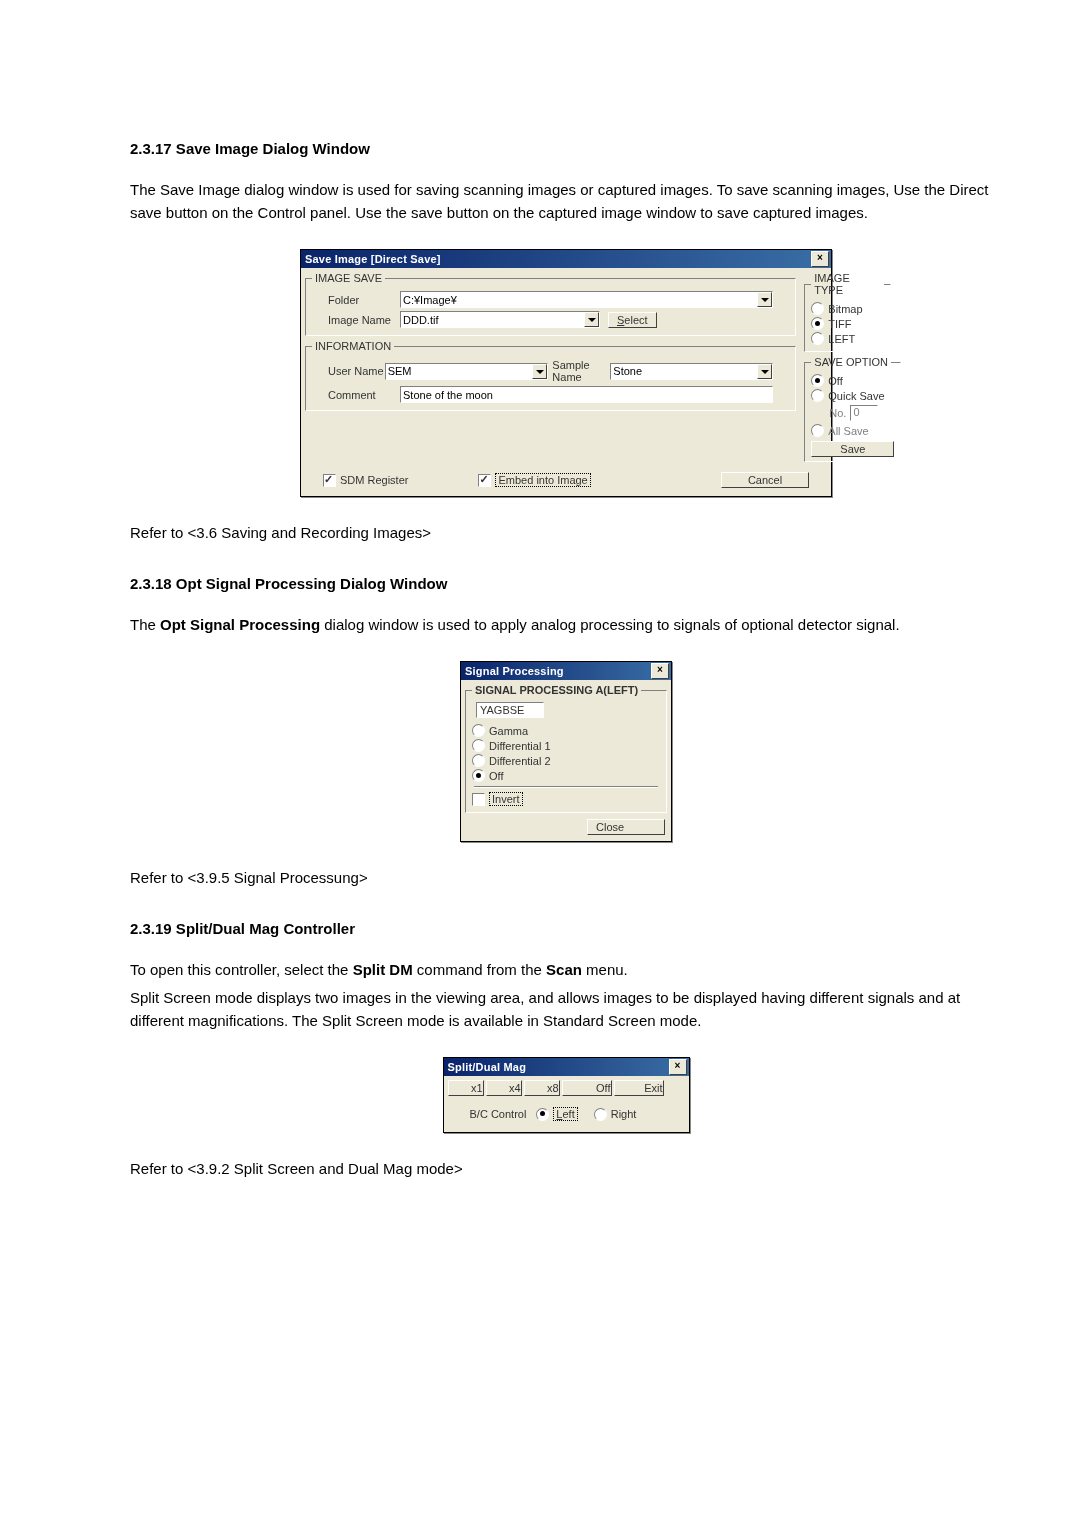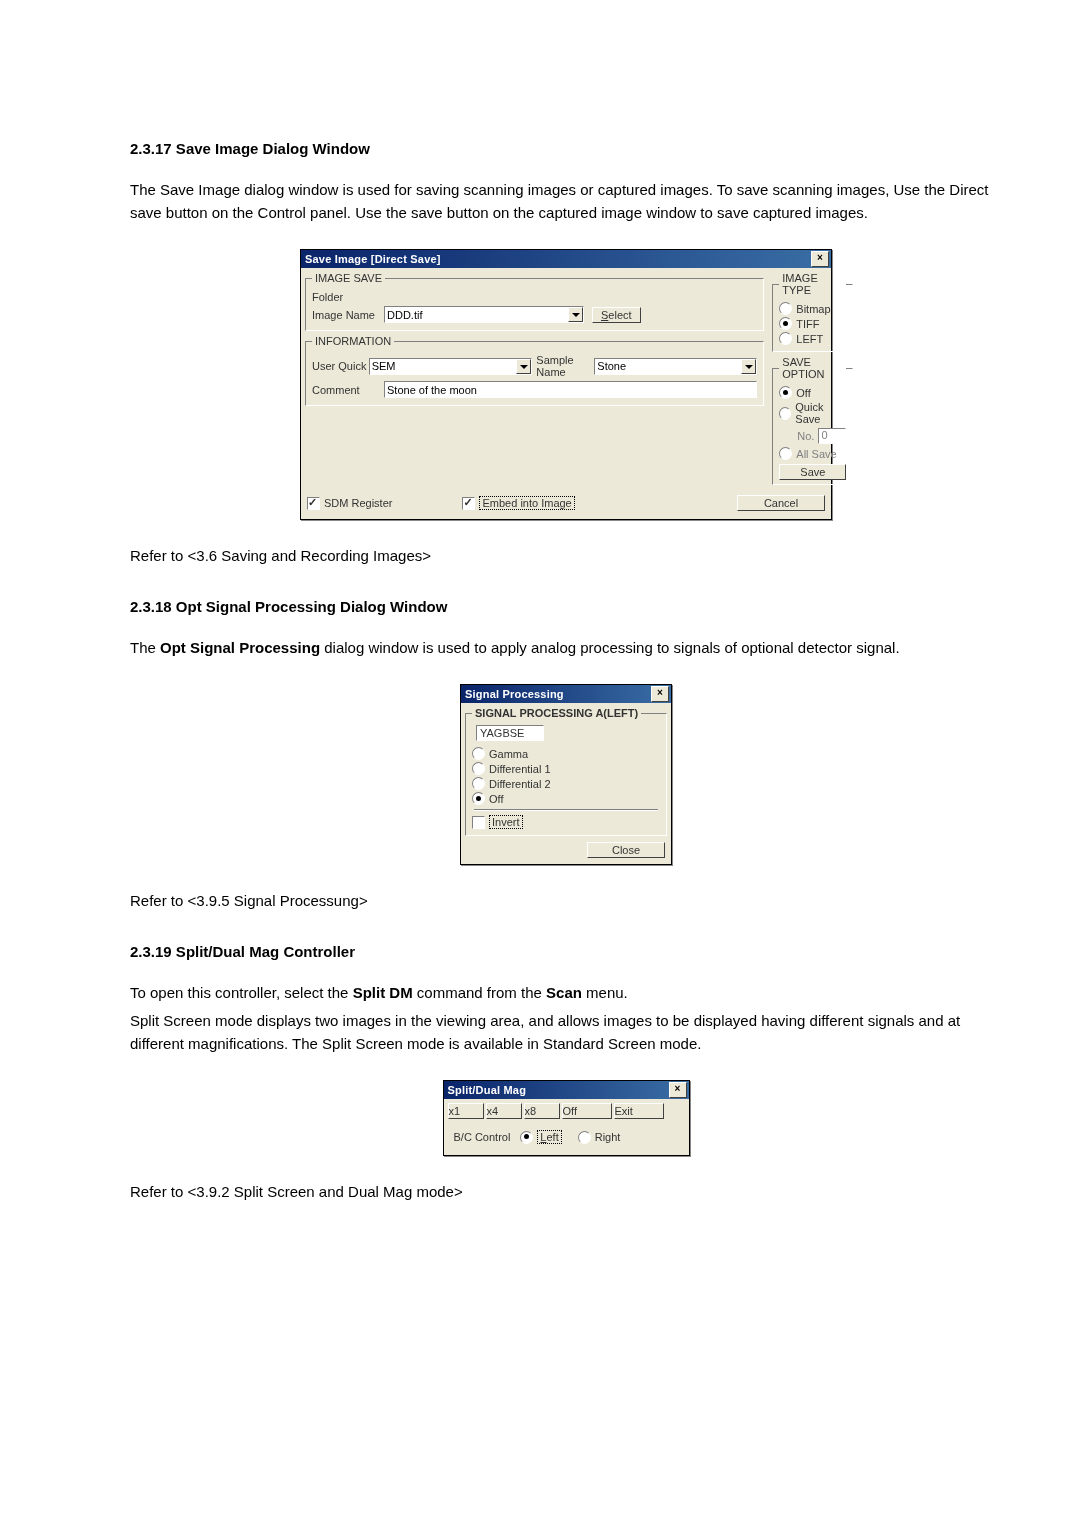--- a/index.html
+++ b/index.html
@@ -6,27 +6,27 @@
 .page{padding:140px 78px 60px 130px}
 .section-heading{font-weight:bold;font-size:15px;margin:0 0 22px 0}
 p{margin:0 0 6px 0;line-height:1.5}
 .para-block{margin-bottom:25px}
 .dialog{margin:10px auto 25px auto;background:#ece9d8;border:1px solid #000;font-family:Tahoma,Arial,sans-serif;font-size:11px;color:#333;box-shadow:1px 1px 0 #888}
 .titlebar{display:flex;align-items:center;background:linear-gradient(to right,#0a246a,#3a6ea5);color:#fff;height:18px;padding:0 2px 0 4px;font-size:11px}
 .titlebar .t-title{flex:1;font-weight:bold;letter-spacing:0.2px}
 .closebtn{width:16px;height:14px;background:#ece9d8;border:1px solid #fff;border-right-color:#404040;border-bottom-color:#404040;color:#000;text-align:center;line-height:12px;font-weight:bold;font-size:10px}
 fieldset{border:1px solid #fff;border-top-color:#808080;border-left-color:#808080;margin:4px;padding:4px 6px}
 legend{font-size:11px;padding:0 3px;color:#333}
-.row{display:flex;align-items:center;margin:3px 0}
+.row{display:flex;align-items:center;margin:3px 16px}
 .lbl{width:72px;color:#333}
 .combo{display:flex;align-items:center;background:#fff;border:1px solid #808080;border-right-color:#fff;border-bottom-color:#fff;height:17px;flex:1;box-sizing:border-box}
 .combo input{border:none;flex:1;font-size:11px;padding:0 2px;height:15px;outline:none;background:transparent}
 .combo .arrow{width:15px;height:15px;background:#ece9d8;border:1px solid #fff;border-right-color:#404040;border-bottom-color:#404040;box-sizing:border-box;position:relative}
 .combo .arrow:after{content:"";position:absolute;left:3px;top:5px;border-left:4px solid transparent;border-right:4px solid transparent;border-top:4px solid #000}
-.btn{background:#ece9d8;border:1px solid #fff;border-right-color:#404040;border-bottom-color:#404040;padding:1px 8px;font-size:11px;text-align:left;cursor:default}
+.btn{background:#ece9d8;border:1px solid #fff;border-right-color:#404040;border-bottom-color:#404040;padding:1px 8px;font-size:11px;text-align:right;cursor:default}
 .dotted{border:1px dotted #000;padding:0 2px}
 .radio,.check{display:flex;align-items:center;margin:2px 0;font-size:11px}
 .radio .r{width:11px;height:11px;border:1px solid #808080;border-right-color:#fff;border-bottom-color:#fff;border-radius:50%;margin-right:4px;background:#fff;position:relative}
 .radio .r.on:after{content:"";position:absolute;left:2.5px;top:2.5px;width:5px;height:5px;background:#000;border-radius:50%}
 .check .c{width:11px;height:11px;border:1px solid #808080;border-right-color:#fff;border-bottom-color:#fff;background:#fff;margin-right:4px;position:relative}
 .check .c.on:after{content:"✓";position:absolute;left:0;top:-2px;font-size:11px;font-weight:bold}
 .disabled{color:#808080}
 .small-input{background:#fff;border:1px solid #808080;border-right-color:#fff;border-bottom-color:#fff;width:22px;height:14px;font-size:11px;padding:0 2px}
 .ref{margin:25px 0 30px 0}
 .pgnum{text-align:center;font-size:12px;margin-top:80px}
@@ -58,35 +58,39 @@
     <div class="titlebar">
       <span class="t-title">Save Image [Direct Save]</span>
       <span class="closebtn">×</span>
     </div>
     <div class="d1-flexrow">
       <div class="d1-left">
         <fieldset>
           <legend>IMAGE SAVE</legend>
           <div class="row">
             <span class="lbl">Folder</span>
+            <span class="combo">
+                <input value="C:¥Image¥" style="">
+                <span class="arrow"></span>
+              </span>
           </div>
           <div class="row">
             <span class="lbl">Image Name</span>
             <span class="combo" style="flex:0 0 200px">
                 <input value="DDD.tif" style="">
                 <span class="arrow"></span>
               </span>
             <span style="width:8px"></span>
             <span class="btn"><u>S</u><span>elect</span></span>
           </div>
         </fieldset>
         <fieldset>
           <legend>INFORMATION</legend>
           <div class="row">
-            <span class="lbl">User Quick</span>
+            <span class="lbl">User Name</span>
             <span class="combo" style="flex:0 0 100px">
                 <input value="SEM" style="">
                 <span class="arrow"></span>
               </span>
             <span style="width:6px"></span>
             <span>Sample Name</span>
             <span style="width:4px"></span>
             <span class="combo">
                 <input value="Stone" style="">
                 <span class="arrow"></span>
@@ -187,21 +191,21 @@
           <span class="r on"></span>
           <span>Off</span>
         </div>
       <hr class="sep">
       <div class="check">
           <span class="c"></span>
           <span class="dotted">Invert</span>
         </div>
     </fieldset>
     <div style="text-align:right;padding:2px 6px 6px 0">
-      <span class="btn" style="width:60px;display:inline-block;text-align:center">Close</span>
+      <span class="btn" style="width:60px;display:inline-block;text-align:left">Close</span>
     </div>
   </div>
 
   <p class="ref">Refer to &lt;3.9.5 Signal Processung&gt;</p>
 
   <div class="section-heading">2.3.19   Split/Dual Mag Controller</div>
   <div class="para-block">
     <p><span>To open this controller, select the </span><b>Split DM</b><span> command from the </span><b>Scan</b><span> menu.</span></p>
     <p>Split Screen mode displays two images in the viewing area, and allows images to be displayed having different signals and at different magnifications. The Split Screen mode is available in Standard Screen mode.</p>
   </div>

